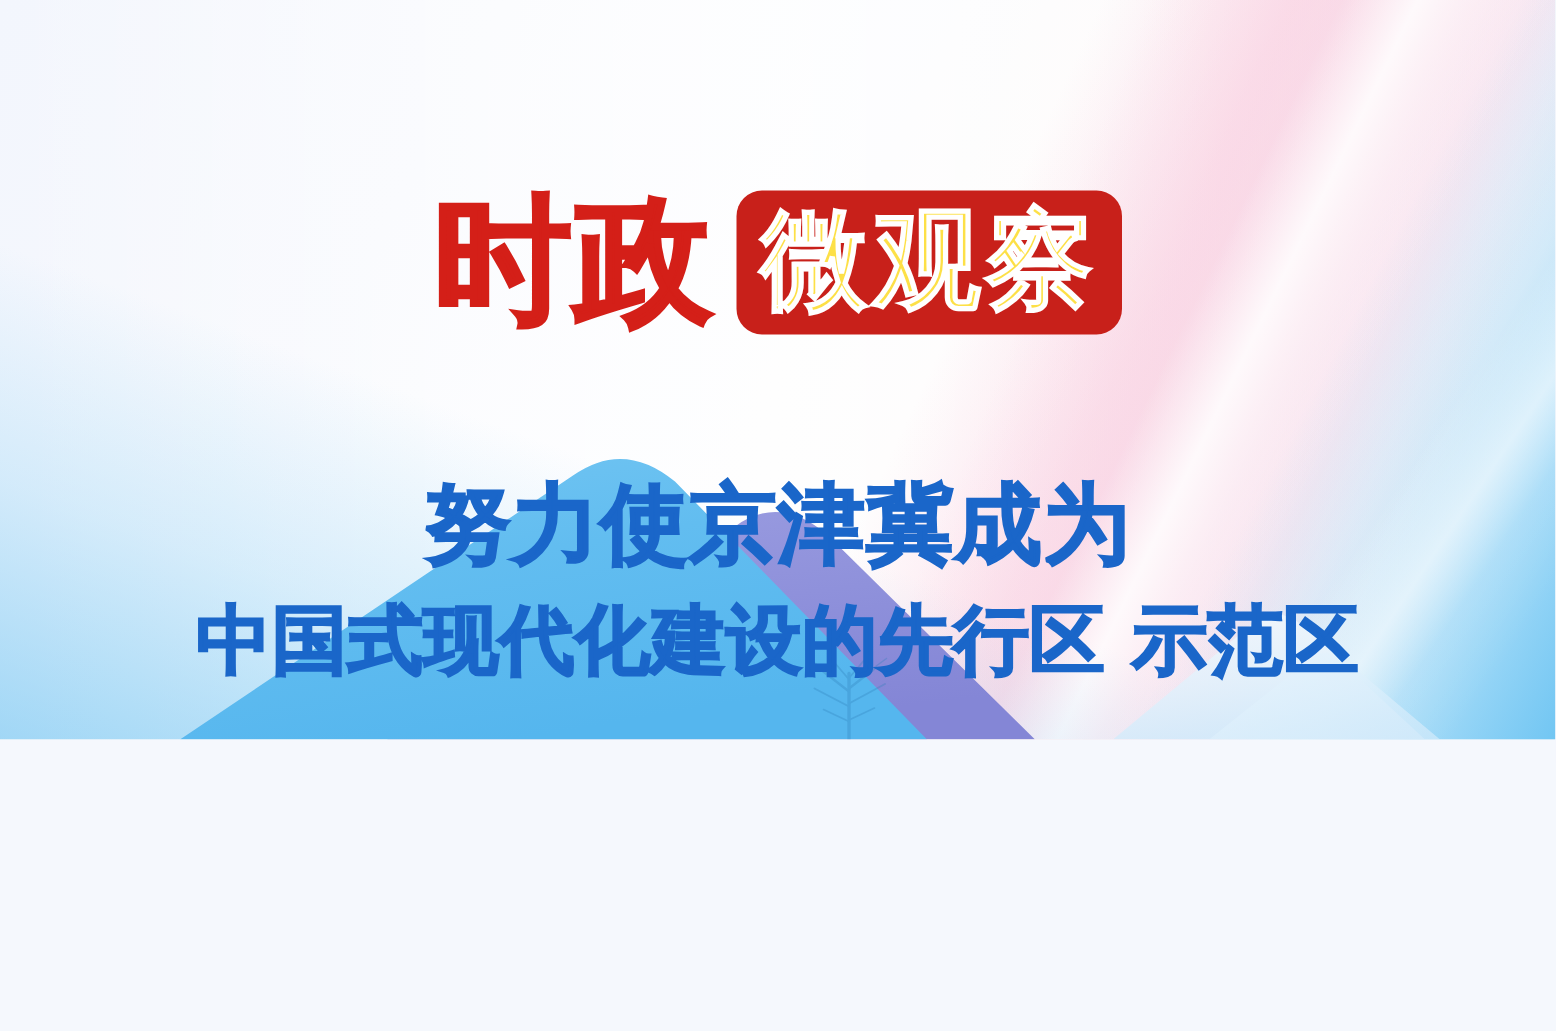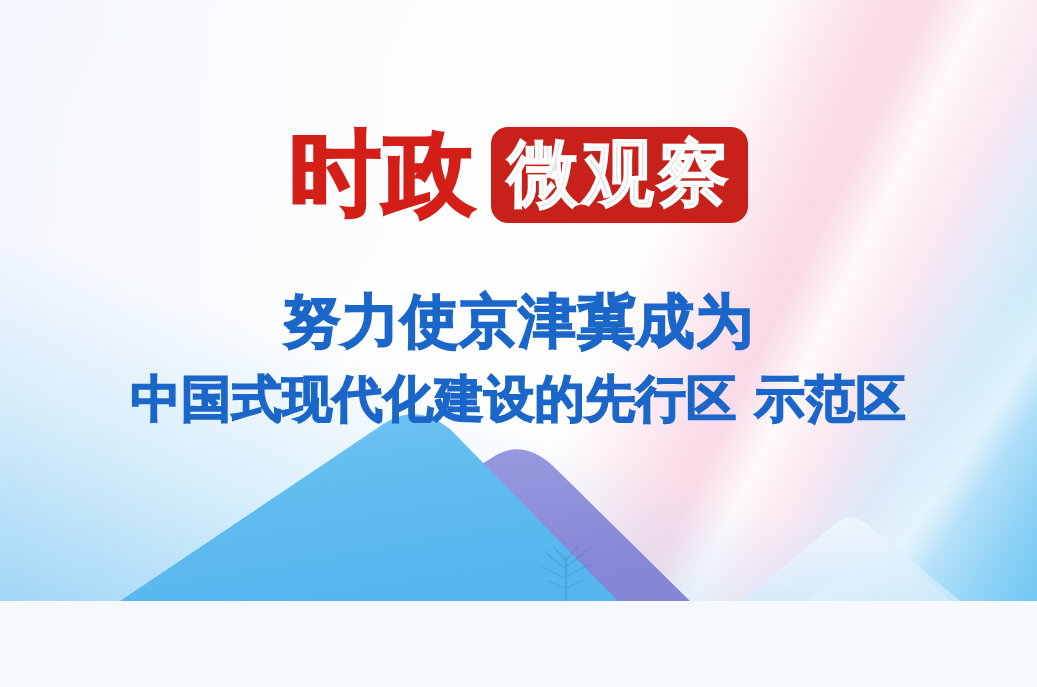--- a/index.html
+++ b/index.html
@@ -11,21 +11,21 @@
     width: 1037px;
     height: 687px;
     overflow: hidden;
     font-family: "Liberation Sans", "DejaVu Sans", sans-serif;
     background: #f5f8fd;
   }
 
   #poster {
     position: relative;
     width: 1037px;
-    height: 601px;
+    height: 493px;
     overflow: hidden;
     background: #f4f7fc;
   }
 
   
   .bg-layer {
     position: absolute;
     inset: 0;
     pointer-events: none;
   }
@@ -149,31 +149,31 @@
     border-radius: 17px;
     padding: 7px 16px 11px 16px;
     display: flex;
     align-items: center;
   }
   .logo-weiguancha {
     font-family: "DejaVu Serif", "Liberation Serif", serif;
     font-weight: 700;
     font-size: 72px;
     line-height: 1.08;
-    color: #e5e5e5;
+    color: #fde047;
     letter-spacing: 3px;
     white-space: nowrap;
     -webkit-text-stroke: 1.2px #ffffff;
   }
 
   
   .headline {
     position: absolute;
     left: 0;
-    top: 284px;
+    top: 312px;
     width: 1037px;
     text-align: center;
     color: #1a66c9;
     font-family: "DejaVu Sans", "Liberation Sans", sans-serif;
     font-weight: 700;
   }
   .headline-line {
     display: block;
     white-space: nowrap;
     letter-spacing: 1px;

